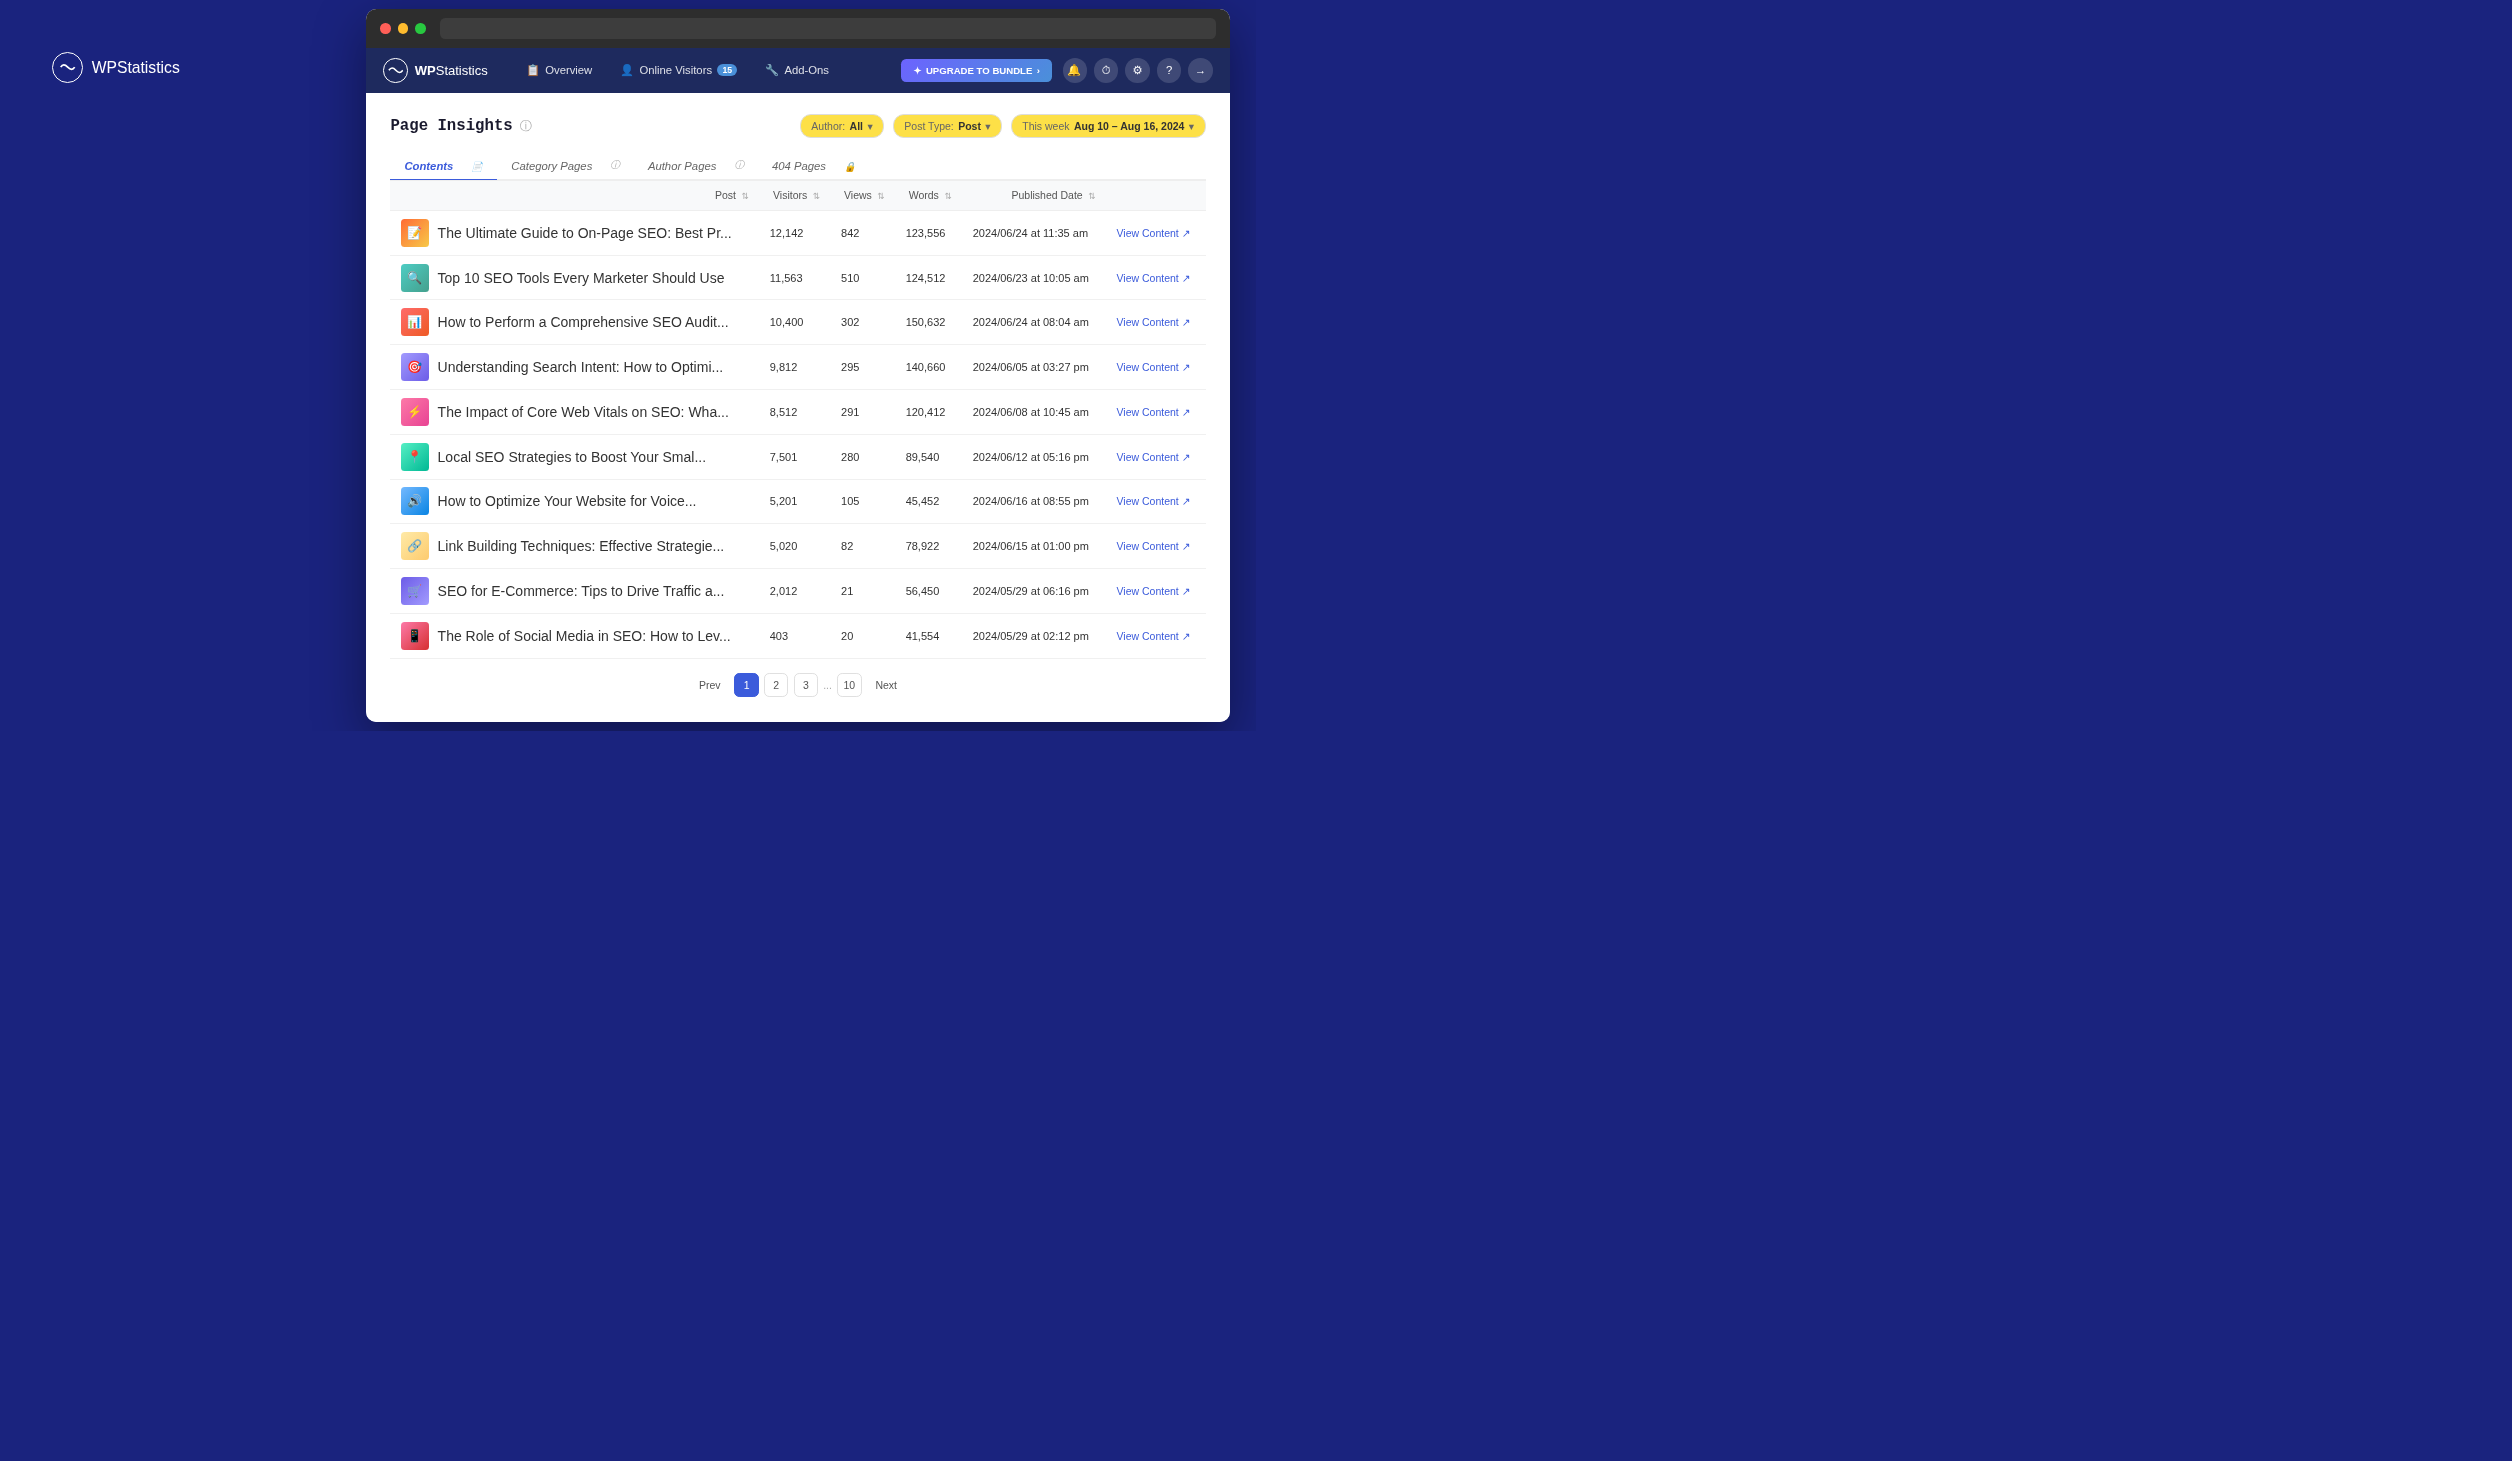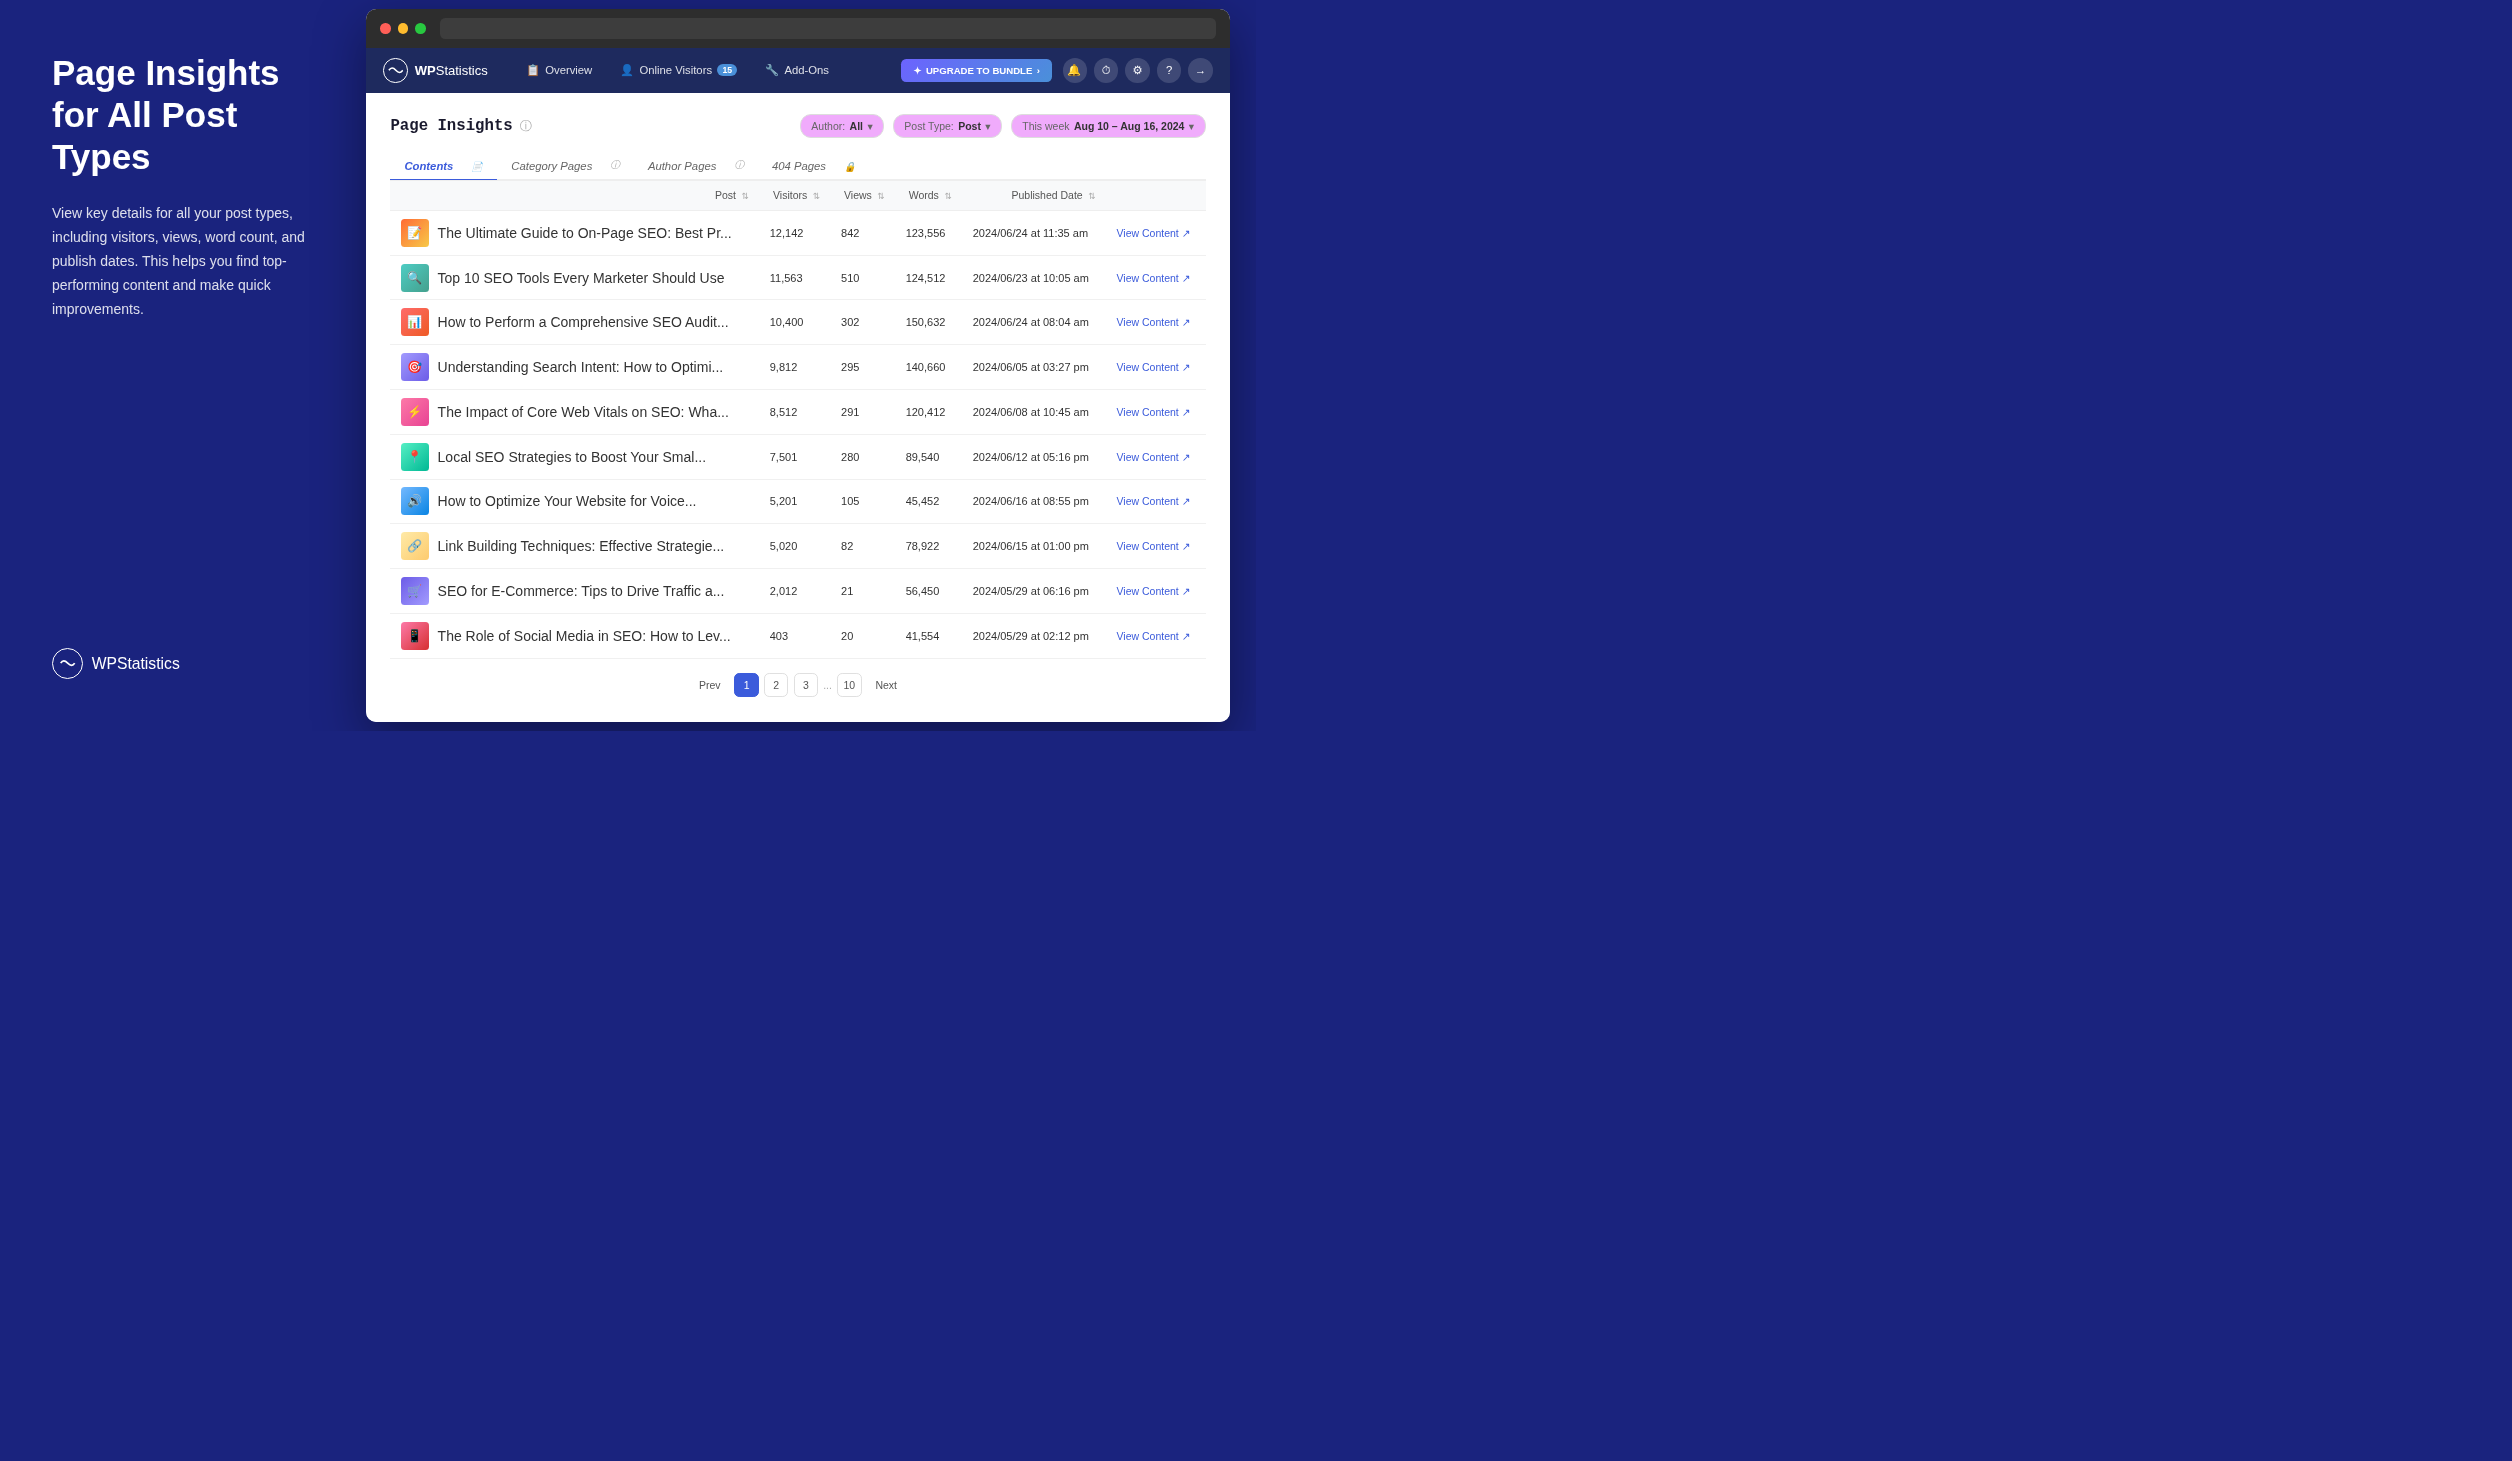--- a/index.html
+++ b/index.html
@@ -217,21 +217,21 @@
       display: flex;
       gap: 8.7px;
       align-items: center;
     }
     .filter-btn {
       border: 0.9px solid #ddd;
       border-radius: 11px;
       padding: 5.2px 10.5px;
       font-size: 10.5px;
       color: #333;
-      background: #f0abfc;
+      background: #fde047;
       cursor: pointer;
       display: flex;
       align-items: center;
       gap: 4.4px;
     }
     .filter-btn span { color: #666; }
     .filter-btn strong { color: #333; }
 
     
     .tabs {
@@ -364,24 +364,20 @@
       display: flex;
       align-items: center;
       justify-content: center;
       font-size: 12.2px;
     }
   </style>
 </head>
 <body>
 
 <div class="left-panel">
-  <div class="left-content">
-    <h1 class="main-heading">Page Insights for All Post Types</h1>
-    <p class="sub-text">View key details for all your post types, including visitors, views, word count, and publish dates. This helps you find top-performing content and make quick improvements.</p>
-  </div>
   <div class="wp-logo-bottom">
     <div class="wp-logo-circle">
       <svg width="17.4" height="12.2" viewBox="0 0 20 14" fill="none">
         <path d="M2 7 Q5 2 10 7 Q15 12 18 7" stroke="white" stroke-width="2" fill="none"></path>
       </svg>
     </div>
     <div class="wp-logo-text">
       <span>WP</span><span>Statistics</span>
     </div>
   </div>

